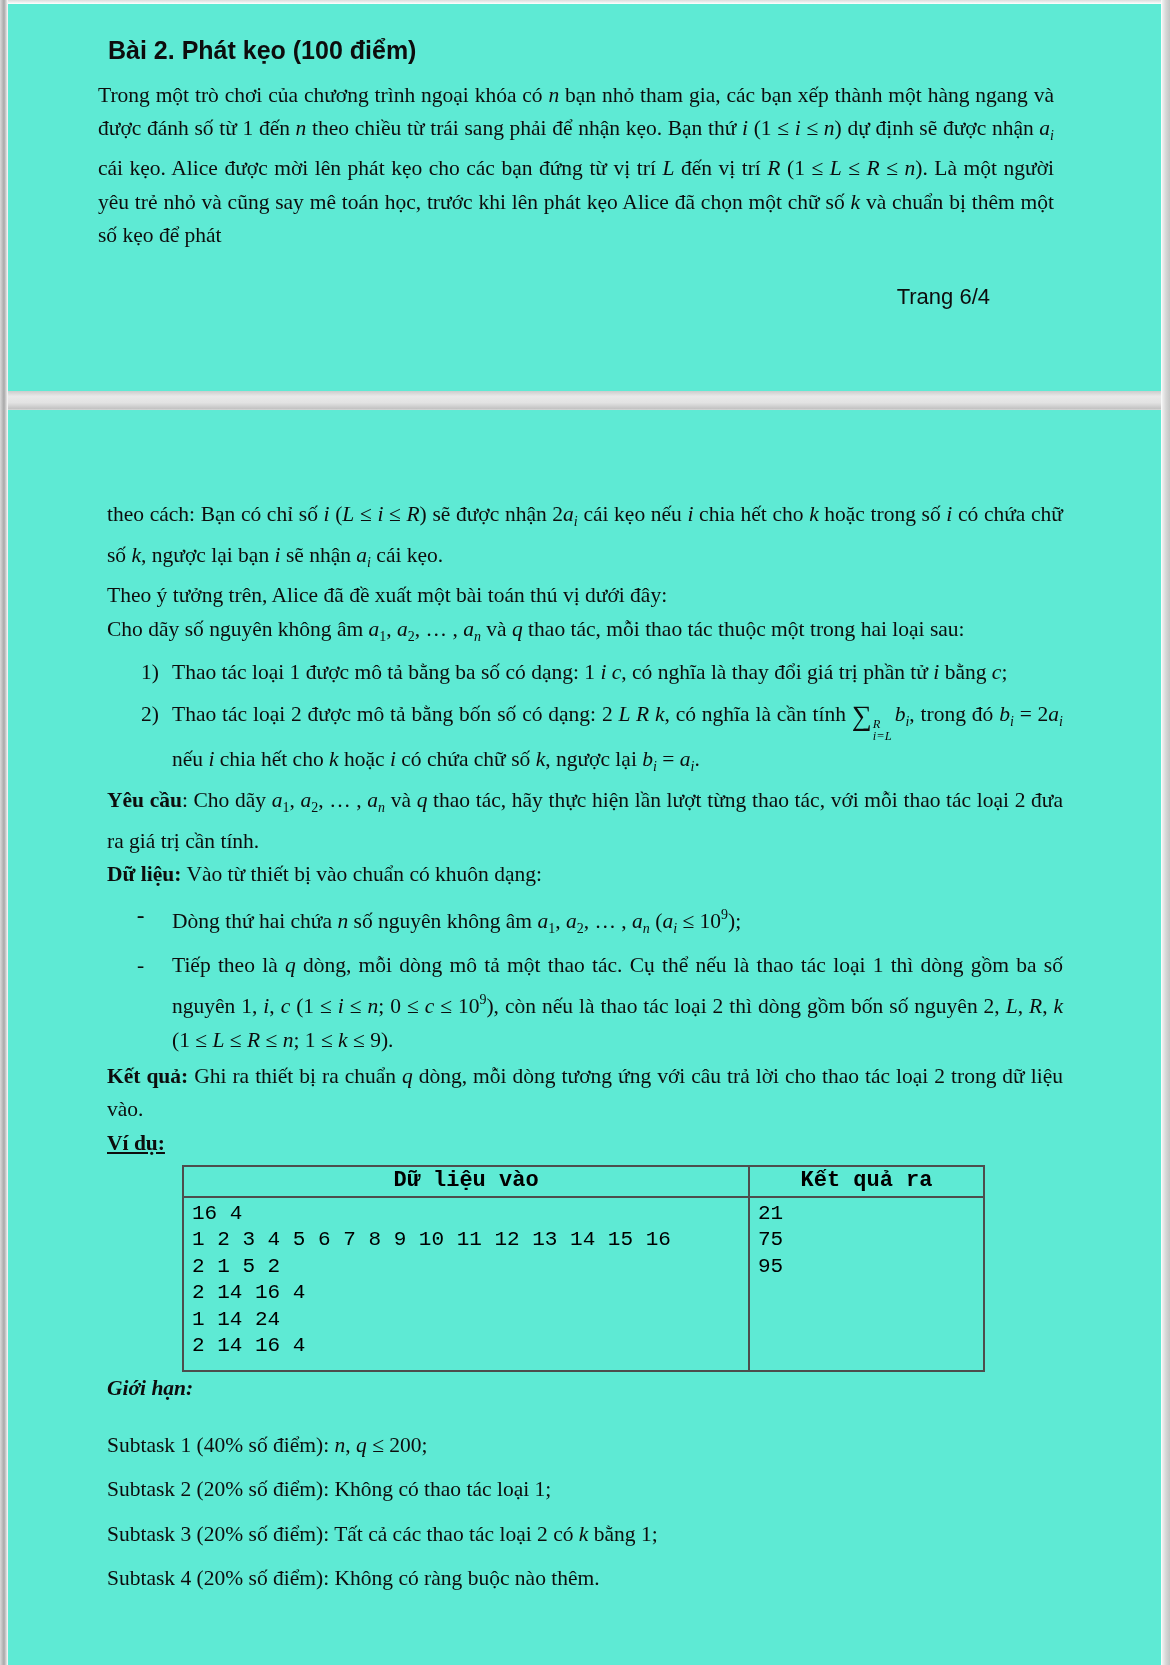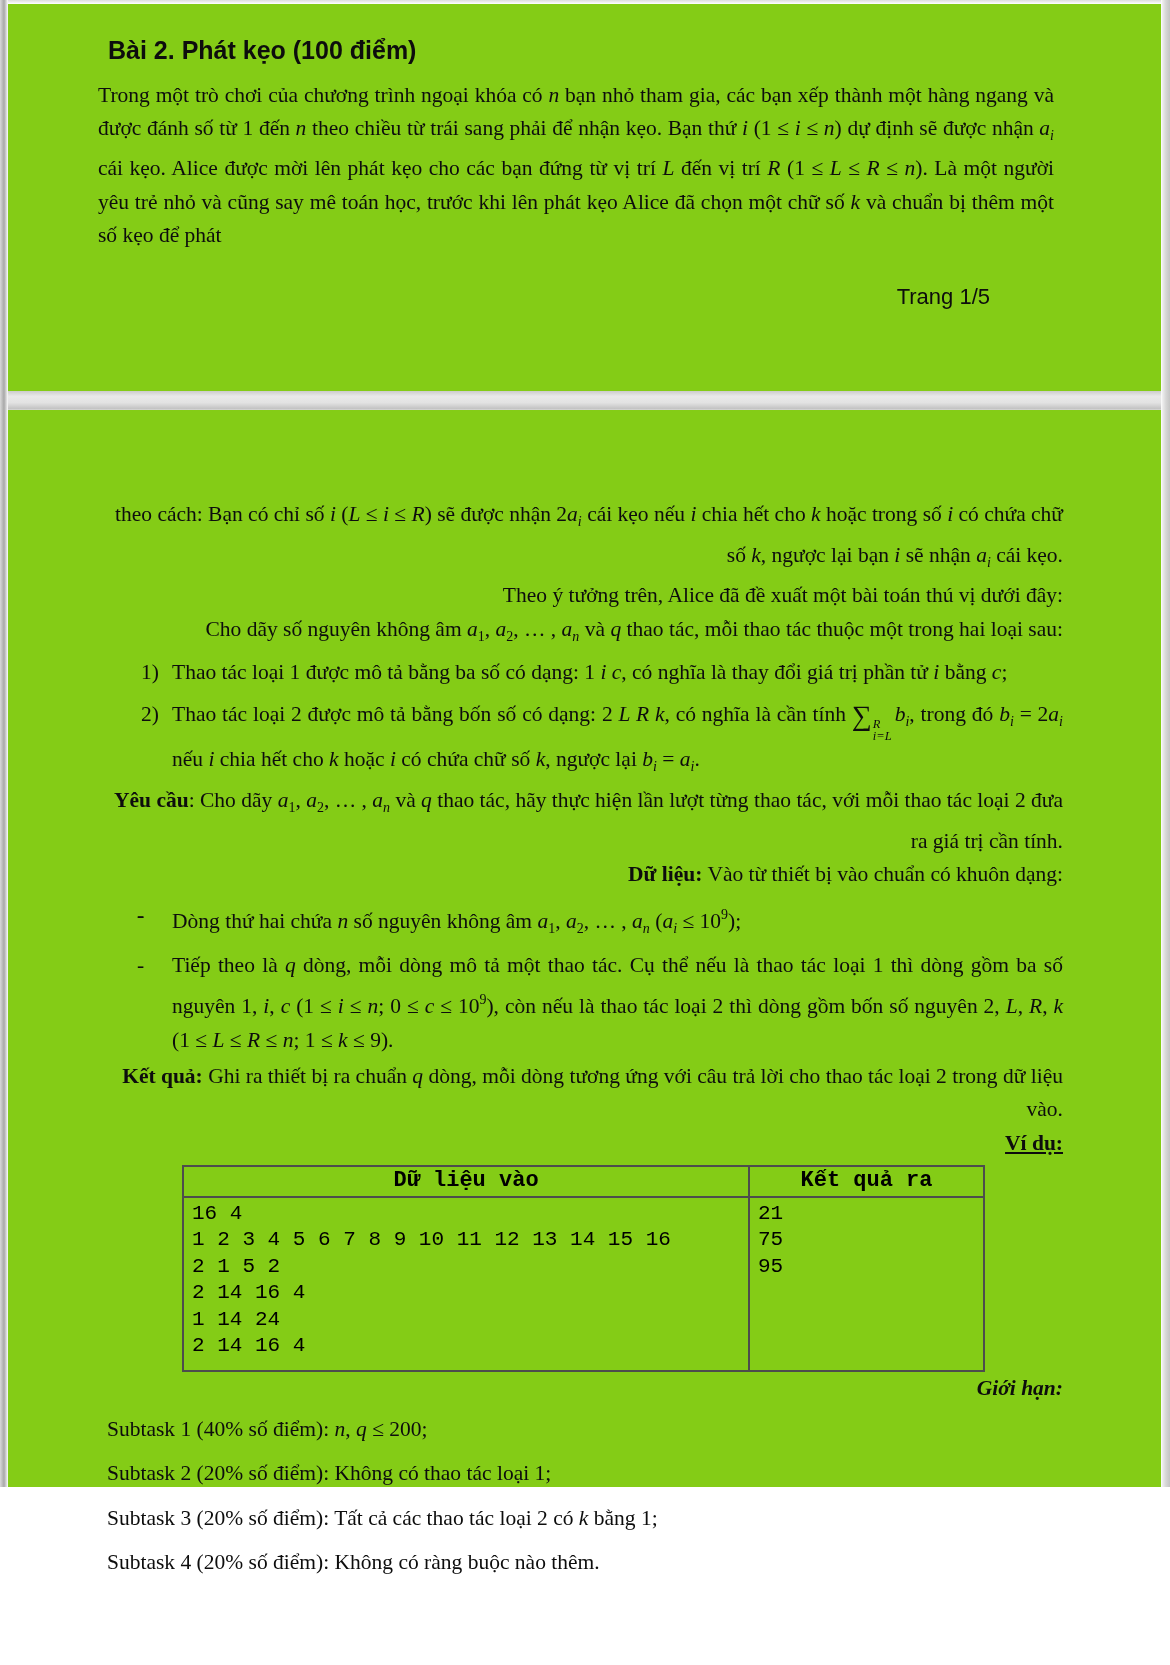--- a/index.html
+++ b/index.html
@@ -1,50 +1,50 @@
 <!DOCTYPE html>
 <html><head>
 <meta charset="utf-8">
 <style>
   html,body{margin:0;padding:0;background:#ffffff;}
   body{width:1170px;height:1665px;overflow:hidden;}
-  .viewer{position:relative;width:1170px;height:1487px;background:#84cc16;
+  .viewer{position:relative;width:1170px;height:1665px;background:#5eead4;
           font-family:"Liberation Serif",serif;color:#0d0d0d;}
   .strip{position:absolute;top:0;height:100%;z-index:6;}
   .strip.left{left:0;width:8px;background:linear-gradient(to right,#d9d9d9 0%,#a8a8a8 50%,#e6e6e6 88%,#ffffff 100%);}
   .strip.right{right:0;width:9px;background:linear-gradient(to left,#c4c4c4 0%,#d6d6d6 45%,#efefef 85%,#ffffff 100%);}
   .top-edge{position:absolute;left:0;top:0;width:100%;height:4px;z-index:5;
             background:linear-gradient(to bottom,#dcdcdc,#ffffff);}
   .gap{position:absolute;left:0;top:391px;width:100%;height:19px;z-index:5;
        background:linear-gradient(to bottom,#cccccc 0%,#e9e9e9 28%,#e2e2e2 62%,#c3c3c3 93%,#dadada 100%);}
 
   .p1-title{position:absolute;left:108px;top:18px;width:960px;
             font-family:"Liberation Sans",sans-serif;font-weight:bold;font-size:25px;line-height:30px;}
   .p1-body{position:absolute;left:98px;top:57px;width:956px;
            font-size:21.5px;line-height:33.4px;text-align:justify;}
   .p1-pagenum{position:absolute;top:284px;right:180px;
               font-family:"Liberation Sans",sans-serif;font-size:22px;}
 
   .page2{position:absolute;left:107px;top:498px;width:956px;font-size:21.5px;line-height:33.5px;}
-  .page2 p{margin:0;text-align:right;}
+  .page2 p{margin:0;}
   .just{text-align:justify;}
 
   .num-item{position:relative;padding-left:65px;line-height:34px;margin-top:2px;}
   .num-item + .num-item{margin-top:8px;}
   .num-marker{position:absolute;left:34px;top:0;}
   .bullet-list{margin-top:6px;}
   .dash-item{position:relative;padding-left:65px;line-height:34.5px;margin-bottom:2px;}
   .dash-marker{position:absolute;left:30px;top:0;}
 
   .p-yeucau{margin-top:27px;}
   .p-dulieu{margin-top:5px;}
   .p-ketqua{margin-top:3px;}
   .p-vidu{margin-top:8px;font-weight:bold;text-decoration:underline;}
   .limits-label{margin-top:26px;font-weight:bold;font-style:italic;}
-  .subtask-list{margin-top:7px;}
+  .subtask-list{margin-top:23px;}
   .subtask{margin-bottom:11px;line-height:33.5px;}
 
   .rs-r{}
   .rs-i{font-style:italic;}
   .rs-b{font-weight:bold;}
   .rs-sub{font-size:14px;vertical-align:-5px;}
   .rs-isub{font-size:14px;vertical-align:-5px;font-style:italic;}
   .rs-sup{font-size:14px;vertical-align:9px;}
   .rs-big{font-size:28px;vertical-align:-4px;line-height:0;}
   .rs-stack{display:inline-flex;flex-direction:column;font-size:12.5px;line-height:12px;
@@ -63,21 +63,21 @@
 <body>
 
 <div class="viewer">
   <div class="top-edge"></div>
   <div class="strip left"></div>
   <div class="strip right"></div>
 
   <div>
     <h1 class="p1-title">Bài 2. Phát kẹo (100 điểm)</h1>
     <p class="p1-body just"><span class="rs-r">Trong một trò chơi của chương trình ngoại khóa có </span><span class="rs-i">n</span><span class="rs-r"> bạn nhỏ tham gia, các bạn xếp thành một hàng ngang và được đánh số từ 1 đến </span><span class="rs-i">n</span><span class="rs-r"> theo chiều từ trái sang phải để nhận kẹo. Bạn thứ </span><span class="rs-i">i</span><span class="rs-r"> (1 ≤ </span><span class="rs-i">i</span><span class="rs-r"> ≤ </span><span class="rs-i">n</span><span class="rs-r">) dự định sẽ được nhận </span><span class="rs-i">a</span><span class="rs-isub">i</span><span class="rs-r"> cái kẹo. Alice được mời lên phát kẹo cho các bạn đứng từ vị trí </span><span class="rs-i">L</span><span class="rs-r"> đến vị trí </span><span class="rs-i">R</span><span class="rs-r"> (1 ≤ </span><span class="rs-i">L</span><span class="rs-r"> ≤ </span><span class="rs-i">R</span><span class="rs-r"> ≤ </span><span class="rs-i">n</span><span class="rs-r">). Là một người yêu trẻ nhỏ và cũng say mê toán học, trước khi lên phát kẹo Alice đã chọn một chữ số </span><span class="rs-i">k</span><span class="rs-r"> và chuẩn bị thêm một số kẹo để phát</span></p>
-    <div class="p1-pagenum">Trang 1/5</div>
+    <div class="p1-pagenum">Trang 6/4</div>
   </div>
 
   <div class="gap"></div>
 
   <div class="page2">
     <p class="just"><span class="rs-r">theo cách: Bạn có chỉ số </span><span class="rs-i">i</span><span class="rs-r"> (</span><span class="rs-i">L</span><span class="rs-r"> ≤ </span><span class="rs-i">i</span><span class="rs-r"> ≤ </span><span class="rs-i">R</span><span class="rs-r">) sẽ được nhận 2</span><span class="rs-i">a</span><span class="rs-isub">i</span><span class="rs-r"> cái kẹo nếu </span><span class="rs-i">i</span><span class="rs-r"> chia hết cho </span><span class="rs-i">k</span><span class="rs-r"> hoặc trong số </span><span class="rs-i">i</span><span class="rs-r"> có chứa chữ số </span><span class="rs-i">k</span><span class="rs-r">, ngược lại bạn </span><span class="rs-i">i</span><span class="rs-r"> sẽ nhận </span><span class="rs-i">a</span><span class="rs-isub">i</span><span class="rs-r"> cái kẹo.</span></p>
     <p><span class="rs-r">Theo ý tưởng trên, Alice đã đề xuất một bài toán thú vị dưới đây:</span></p>
     <p class="just"><span class="rs-r">Cho dãy số nguyên không âm </span><span class="rs-i">a</span><span class="rs-sub">1</span><span class="rs-r">, </span><span class="rs-i">a</span><span class="rs-sub">2</span><span class="rs-r">, … , </span><span class="rs-i">a</span><span class="rs-isub">n</span><span class="rs-r"> và </span><span class="rs-i">q</span><span class="rs-r"> thao tác, mỗi thao tác thuộc một trong hai loại sau:</span></p>
 
     <div class="num-list">

